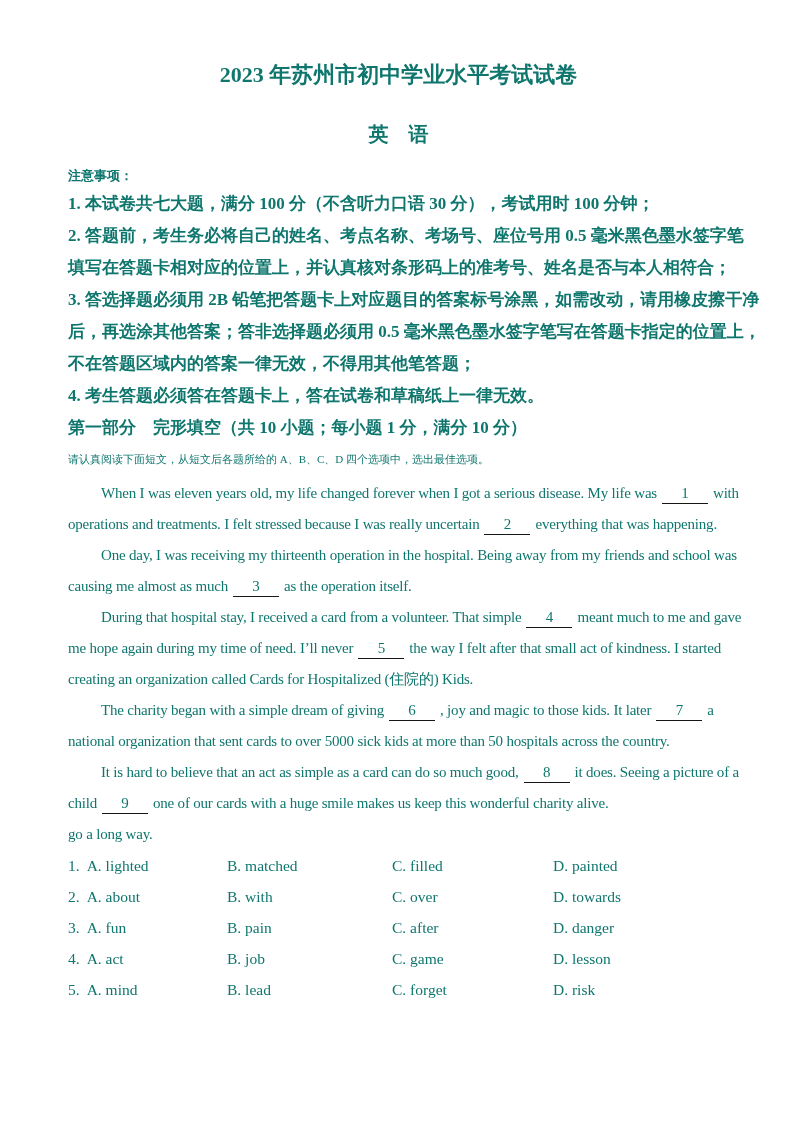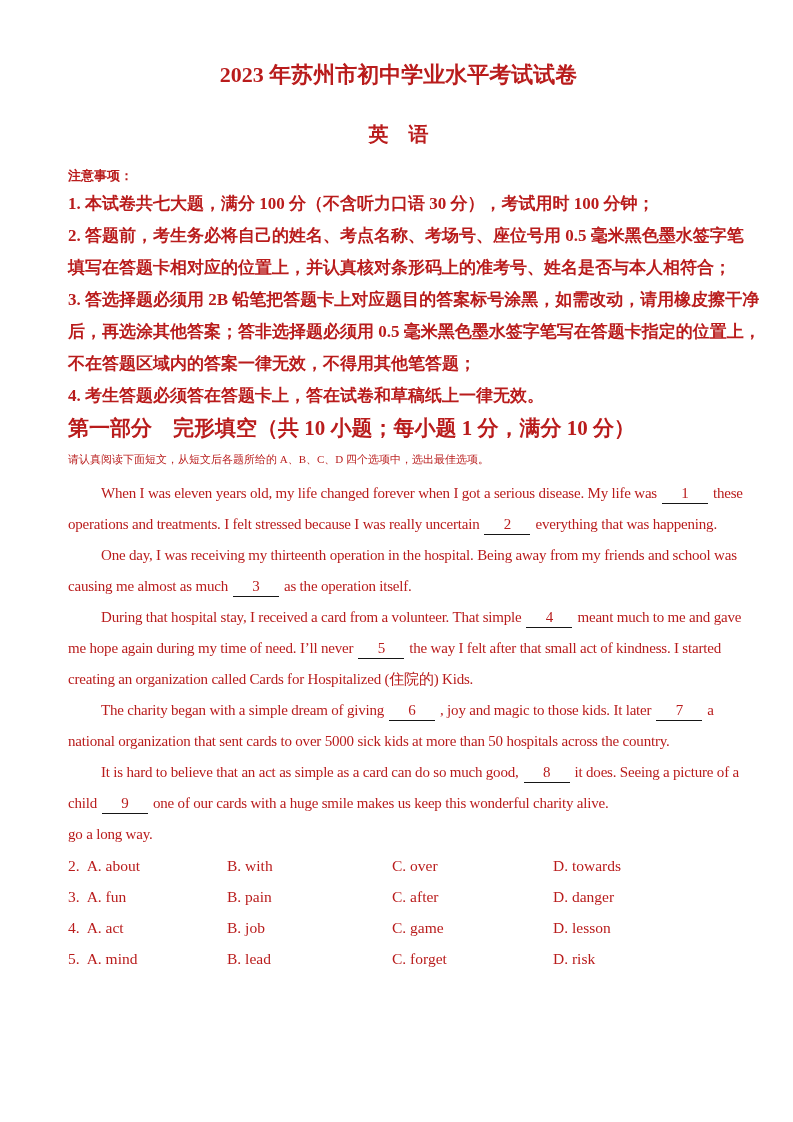--- a/index.html
+++ b/index.html
@@ -3,21 +3,21 @@
 <meta charset="utf-8">
 <style>
   html, body { margin: 0; padding: 0; background: #ffffff; }
   .page {
     position: relative;
     width: 793px;
     height: 1122px;
     box-sizing: border-box;
     padding: 62px 64px 0 68px;
     background: #ffffff;
-    color: #b91c1c;
+    color: #0f766e;
     font-family: "Liberation Serif", "DejaVu Serif", serif;
     overflow: hidden;
   }
   .title {
     text-align: center;
     font-weight: bold;
     font-size: 22px;
     line-height: 26px;
     white-space: nowrap;
   }
@@ -37,21 +37,21 @@
     white-space: nowrap;
   }
   .notice-line {
     font-weight: bold;
     font-size: 17px;
     line-height: 32px;
     white-space: nowrap;
   }
   .section-heading {
     font-weight: bold;
-    font-size: 21px;
+    font-size: 17px;
     line-height: 32px;
     white-space: nowrap;
   }
   .intro {
     font-size: 11px;
     line-height: 30px;
     white-space: nowrap;
   }
   .passage { margin-top: 4px; }
   .en-line {
@@ -97,35 +97,41 @@
     <div class="notice-line">3. 答选择题必须用 2B 铅笔把答题卡上对应题目的答案标号涂黑，如需改动，请用橡皮擦干净</div>
     <div class="notice-line">后，再选涂其他答案；答非选择题必须用 0.5 毫米黑色墨水签字笔写在答题卡指定的位置上，</div>
     <div class="notice-line">不在答题区域内的答案一律无效，不得用其他笔答题；</div>
     <div class="notice-line">4. 考生答题必须答在答题卡上，答在试卷和草稿纸上一律无效。</div>
   </div>
 
   <div class="section-heading">第一部分　完形填空（共 10 小题；每小题 1 分，满分 10 分）</div>
   <div class="intro">请认真阅读下面短文，从短文后各题所给的 A、B、C、D 四个选项中，选出最佳选项。</div>
 
   <div class="passage">
-    <div class="en-line indent"><span>When I was eleven years old, my life changed forever when I got a serious disease. My life was</span><span class="blank">1</span><span>these</span></div>
+    <div class="en-line indent"><span>When I was eleven years old, my life changed forever when I got a serious disease. My life was</span><span class="blank">1</span><span>with</span></div>
     <div class="en-line"><span>operations and treatments. I felt stressed because I was really uncertain</span><span class="blank">2</span><span>everything that was happening.</span></div>
     <div class="en-line indent"><span>One day, I was receiving my thirteenth operation in the hospital. Being away from my friends and school was</span></div>
     <div class="en-line"><span>causing me almost as much</span><span class="blank">3</span><span>as the operation itself.</span></div>
     <div class="en-line indent"><span>During that hospital stay, I received a card from a volunteer. That simple</span><span class="blank">4</span><span>meant much to me and gave</span></div>
     <div class="en-line"><span>me hope again during my time of need. I’ll never</span><span class="blank">5</span><span>the way I felt after that small act of kindness. I started</span></div>
     <div class="en-line"><span>creating an organization called Cards for Hospitalized (住院的) Kids.</span></div>
     <div class="en-line indent"><span>The charity began with a simple dream of giving</span><span class="blank">6</span><span>, joy and magic to those kids. It later</span><span class="blank">7</span><span>a</span></div>
     <div class="en-line"><span>national organization that sent cards to over 5000 sick kids at more than 50 hospitals across the country.</span></div>
     <div class="en-line indent"><span>It is hard to believe that an act as simple as a card can do so much good,</span><span class="blank">8</span><span>it does. Seeing a picture of a</span></div>
     <div class="en-line"><span>child</span><span class="blank">9</span><span>one of our cards with a huge smile makes us keep this wonderful charity alive.</span></div>
     <div class="en-line"><span>go a long way.</span></div>
   </div>
 
   <div>
+    <div class="q-row">
+      <div><span class="q-num">1.</span><span>A. lighted</span></div>
+      <div>B. matched</div>
+      <div>C. filled</div>
+      <div>D. painted</div>
+    </div>
     <div class="q-row">
       <div><span class="q-num">2.</span><span>A. about</span></div>
       <div>B. with</div>
       <div>C. over</div>
       <div>D. towards</div>
     </div>
     <div class="q-row">
       <div><span class="q-num">3.</span><span>A. fun</span></div>
       <div>B. pain</div>
       <div>C. after</div>

